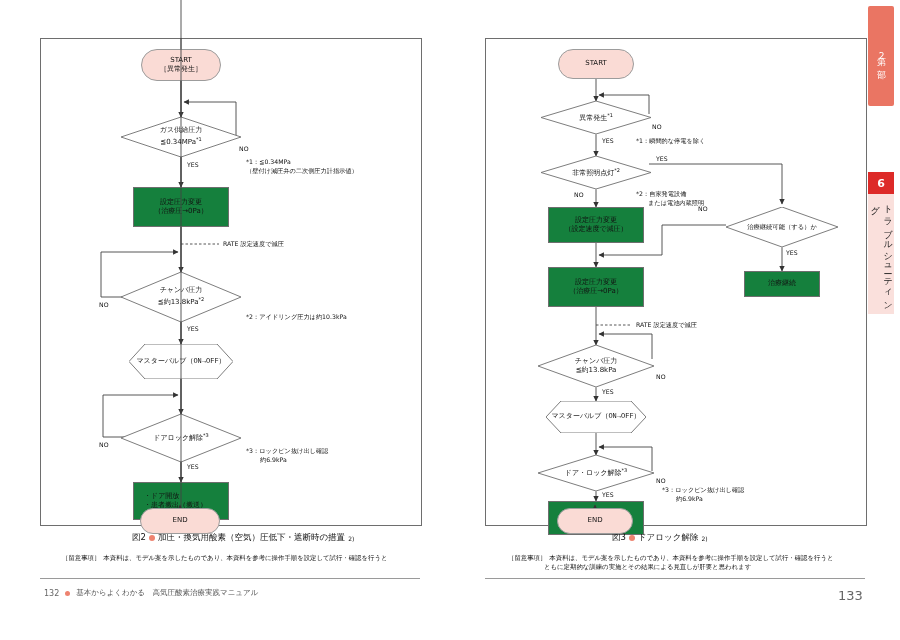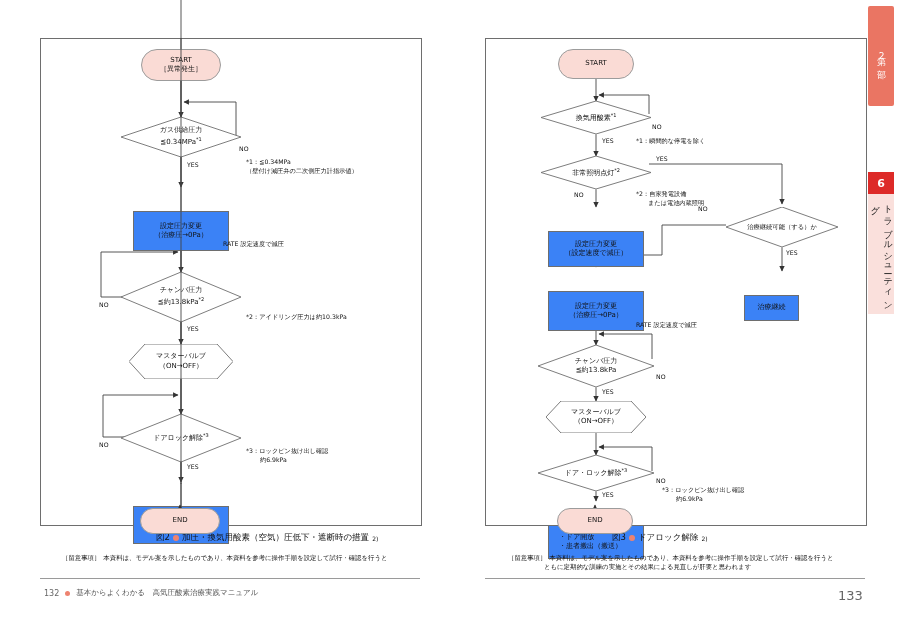--- a/index.html
+++ b/index.html
@@ -71,32 +71,32 @@
   .fc{position:absolute;left:0;top:0;width:100%;height:100%;}
   .node{
     position:absolute;
     display:flex;flex-direction:column;align-items:center;justify-content:center;
     font-size:7px;line-height:1.35;color:#111;text-align:center;
     box-sizing:border-box;
   }
   .n-term{
     background:#fadbd5;border:1px solid #9c9c9c;border-radius:18px;
   }
-  .n-box{background:#3b82f6;border:1px solid #6e6e6e;margin-top:24px;}
+  .n-box{background:#15803d;border:1px solid #6e6e6e;}
   .n-box.leftalign{align-items:flex-start;padding-left:10px;text-align:left;}
 
   .n-dia{background:transparent;}
   .n-dia .dshape{position:absolute;inset:0;}
   .n-dia .dtext{position:relative;z-index:2;display:flex;flex-direction:column;
     align-items:center;justify-content:center;width:100%;height:100%;}
 
   .n-hex{background:transparent;}
   .n-hex .hshape{position:absolute;inset:0;}
-  .n-hex .htext{position:relative;z-index:2;display:flex;flex-direction:column;
-    align-items:center;justify-content:center;width:100%;height:100%;}
+  .n-hex .htext{position:relative;z-index:2;display:flex;flex-direction:row;
+    align-items:center;justify-content:center;width:100%;height:100%;font-family:Liberation Mono, monospace;}
 
   .lbl-small{position:absolute;font-size:6.2px;color:#111;white-space:nowrap;}
   .annot{position:absolute;font-size:6.2px;color:#111;line-height:1.5;white-space:nowrap;}
   .sup{font-size:5px;vertical-align:super;}
 
   svg.lines{position:absolute;left:0;top:0;overflow:visible;}
 </style>
 </head>
 <body>
 
@@ -296,21 +296,21 @@
 
       <div class="node n-term" style="left:72px;top:10px;width:76px;height:30px;">
         <div>START</div>
       </div>
 
       <div class="node n-dia" style="left:55px;top:62px;width:110px;height:33px;">
         <svg class="dshape" viewBox="0 0 110 33" preserveAspectRatio="none">
           <polygon points="55,0 110,16.5 55,33 0,16.5" fill="#fff" stroke="#6e6e6e" stroke-width="0.9" vector-effect="non-scaling-stroke"></polygon>
         </svg>
         <div class="dtext">
-          <div><span>換気用酸素</span><span class="sup">*1</span></div>
+          <div><span>異常発生</span><span class="sup">*1</span></div>
         </div>
       </div>
       <div class="lbl-small" style="left:166px;top:84px;">NO</div>
       <div class="lbl-small" style="left:116px;top:98px;">YES</div>
       <div class="annot" style="left:150px;top:97px;">
         <div>*1：瞬間的な停電を除く</div>
       </div>
 
       <div class="node n-dia" style="left:55px;top:117px;width:110px;height:33px;">
         <svg class="dshape" viewBox="0 0 110 33" preserveAspectRatio="none">
@@ -336,21 +336,21 @@
         <svg class="dshape" viewBox="0 0 112 40" preserveAspectRatio="none">
           <polygon points="56,0 112,20 56,40 0,20" fill="#fff" stroke="#6e6e6e" stroke-width="0.9" vector-effect="non-scaling-stroke"></polygon>
         </svg>
         <div class="dtext">
           <div style="font-size:6.3px">治療継続可能（する）か</div>
         </div>
       </div>
       <div class="lbl-small" style="left:212px;top:166px;">NO</div>
       <div class="lbl-small" style="left:300px;top:210px;">YES</div>
 
-      <div class="node n-box" style="left:258px;top:232px;width:55px;height:26px;">
+      <div class="node n-box" style="left:258px;top:232px;width:76px;height:26px;">
         <div>治療継続</div>
       </div>
 
       <div class="node n-box" style="left:62px;top:228px;width:96px;height:40px;">
         <div>設定圧力変更</div>
         <div>（治療圧→0Pa）</div>
       </div>
       <div class="lbl-small" style="left:150px;top:282px;">RATE 設定速度で減圧</div>
 
       <div class="node n-dia" style="left:52px;top:306px;width:116px;height:42px;">
@@ -404,21 +404,21 @@
     <defs>
       <marker id="ar4" markerWidth="7" markerHeight="7" refX="5.5" refY="3" orient="auto">
         <path d="M0,0 L6,3 L0,6 z" fill="#333"></path>
       </marker>
     </defs>
     <g stroke="#444" stroke-width="0.9" fill="none">
       <line x1="595" y1="522" x2="595" y2="505" marker-end="url(#ar4)"></line>
     </g>
   </svg>
 
-  <div class="fig-caption" style="left:132px;top:532px;margin-left:24px;">
+  <div class="fig-caption" style="left:132px;top:532px;">
     <span>図2</span>
     <span class="bullet"></span>
     <span>加圧・換気用酸素（空気）圧低下・遮断時の措置</span>
     <span class="sup">2)</span>
   </div>
 
   <div class="fig-caption" style="left:612px;top:532px;">
     <span>図3</span>
     <span class="bullet"></span>
     <span>ドアロック解除</span>

